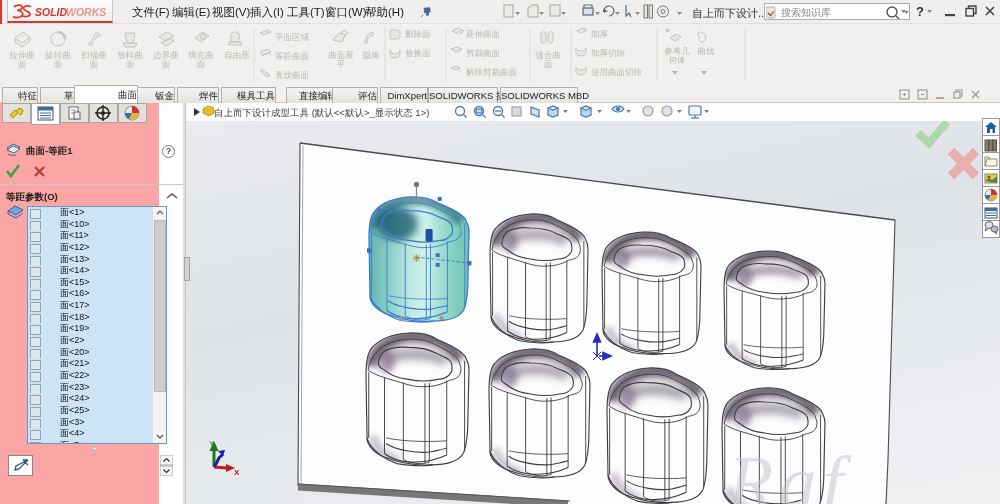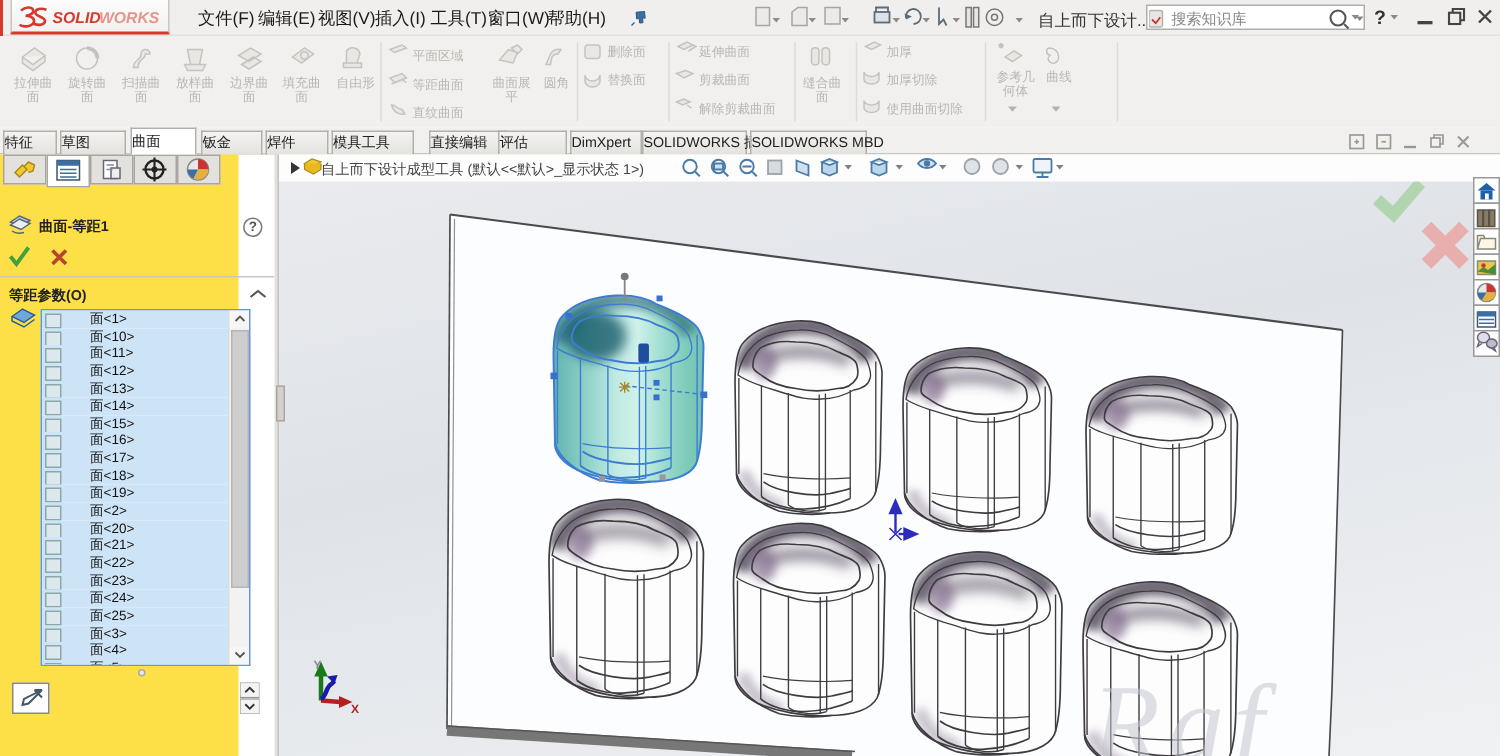--- a/index.html
+++ b/index.html
@@ -11,24 +11,24 @@
 #logo{left:7px;top:0;width:106px;height:23px;background:linear-gradient(180deg,#fdfdfd,#f2f1ef);border:1px solid #c8c6c3;border-top:none;border-bottom:2px solid #d6382c}
 #redline{left:0;top:0;width:2px;height:24px;background:#d6382c}
 .menu{top:5px;font-size:11.5px;color:#1a1a1a;white-space:nowrap}
 #title-doc{left:692px;top:6px;font-size:11px;color:#333}
 #searchbox{left:764px;top:3px;width:146px;height:17px;background:#fff;border:1px solid #b0aeab}
 #search-text{left:16px;top:2px;font-size:10px;color:#888}
 
 #ribbon{left:0;top:24px;width:1000px;height:61px;background:#f1f0ee}
 
 #tabs{left:0;top:85px;width:1000px;height:18px;background:#f1f0ee;border-bottom:1px solid #c9c6c2}
-.tab{position:absolute;top:2px;height:16px;background:linear-gradient(180deg,#f4f3f1,#e4e2df);border:1px solid #b3b0ac;border-bottom:none;color:#222;font-size:9.5px;text-align:left;line-height:15px;white-space:nowrap}
+.tab{position:absolute;top:2px;height:16px;background:linear-gradient(180deg,#f4f3f1,#e4e2df);border:1px solid #b3b0ac;border-bottom:none;color:#222;font-size:9.5px;text-align:right;line-height:15px;white-space:nowrap}
 .tab.active{top:0;height:18px;background:#fff;line-height:18px;z-index:3}
 
-#lpanel{left:0;top:103px;width:159px;height:401px;background:#fde047}
+#lpanel{left:0;top:103px;width:159px;height:401px;background:#fca5a5}
 .ptab{position:absolute;top:0;width:29px;height:20px;background:#e3e1de;border:1px solid #a9a6a2}
 .ptab.active{background:#fff;height:22px}
 #pm-title{left:26px;top:42px;font-size:9.5px;font-weight:bold;color:#222}
 #grp-hdr{left:6px;top:88px;font-size:9.5px;font-weight:bold;color:#222}
 #listbox{left:27px;top:103px;width:140px;height:238px;background:#fff;border:1px solid #5d9cd3;overflow:hidden}
 .li{height:11.65px;background:#cde3f6;font-size:9px;color:#111;line-height:11.6px;white-space:nowrap;padding-left:32px;position:relative}
 .li:before{content:"";position:absolute;left:2px;top:2px;width:9px;height:8px;border:1px solid #8aa;background:#dde8ee}
 
 #vport{left:186px;top:103px;width:814px;height:401px;background:linear-gradient(168deg,#eaecef 0%,#dfe2e7 42%,#e5e8ec 62%,#f0f1f3 100%)}
 #vtop{left:0px;top:0px;width:814px;height:18px;background:#fdfdfd}
@@ -216,21 +216,21 @@
         <line x1="571" y1="4" x2="571" y2="57"></line>
         <line x1="657" y1="4" x2="657" y2="57"></line>
         <line x1="745" y1="4" x2="745" y2="57"></line>
       </g>
     </svg>
   </div>
 
   <div class="abs" id="tabs">
     <div class="tab" style="left:2px;width:36px">特征</div>
     <div class="tab" style="left:40px;width:44px">草图</div>
-    <div class="tab active" style="left:87px;width:44px">曲面</div>
+    <div class="tab active" style="left:74px;width:64px">曲面</div>
     <div class="tab" style="left:134px;width:41px">钣金</div>
     <div class="tab" style="left:177px;width:42px">焊件</div>
     <div class="tab" style="left:221px;width:55px">模具工具</div>
     <div class="tab" style="left:286px;width:52px">直接编辑</div>
     <div class="tab" style="left:332px;width:46px">评估</div>
     <div class="tab" style="left:380px;width:48px">DimXpert</div>
     <div class="tab" style="left:428px;width:70px">SOLIDWORKS 插件</div>
     <div class="tab" style="left:500px;width:78px">SOLIDWORKS MBD</div>
   </div>
 

